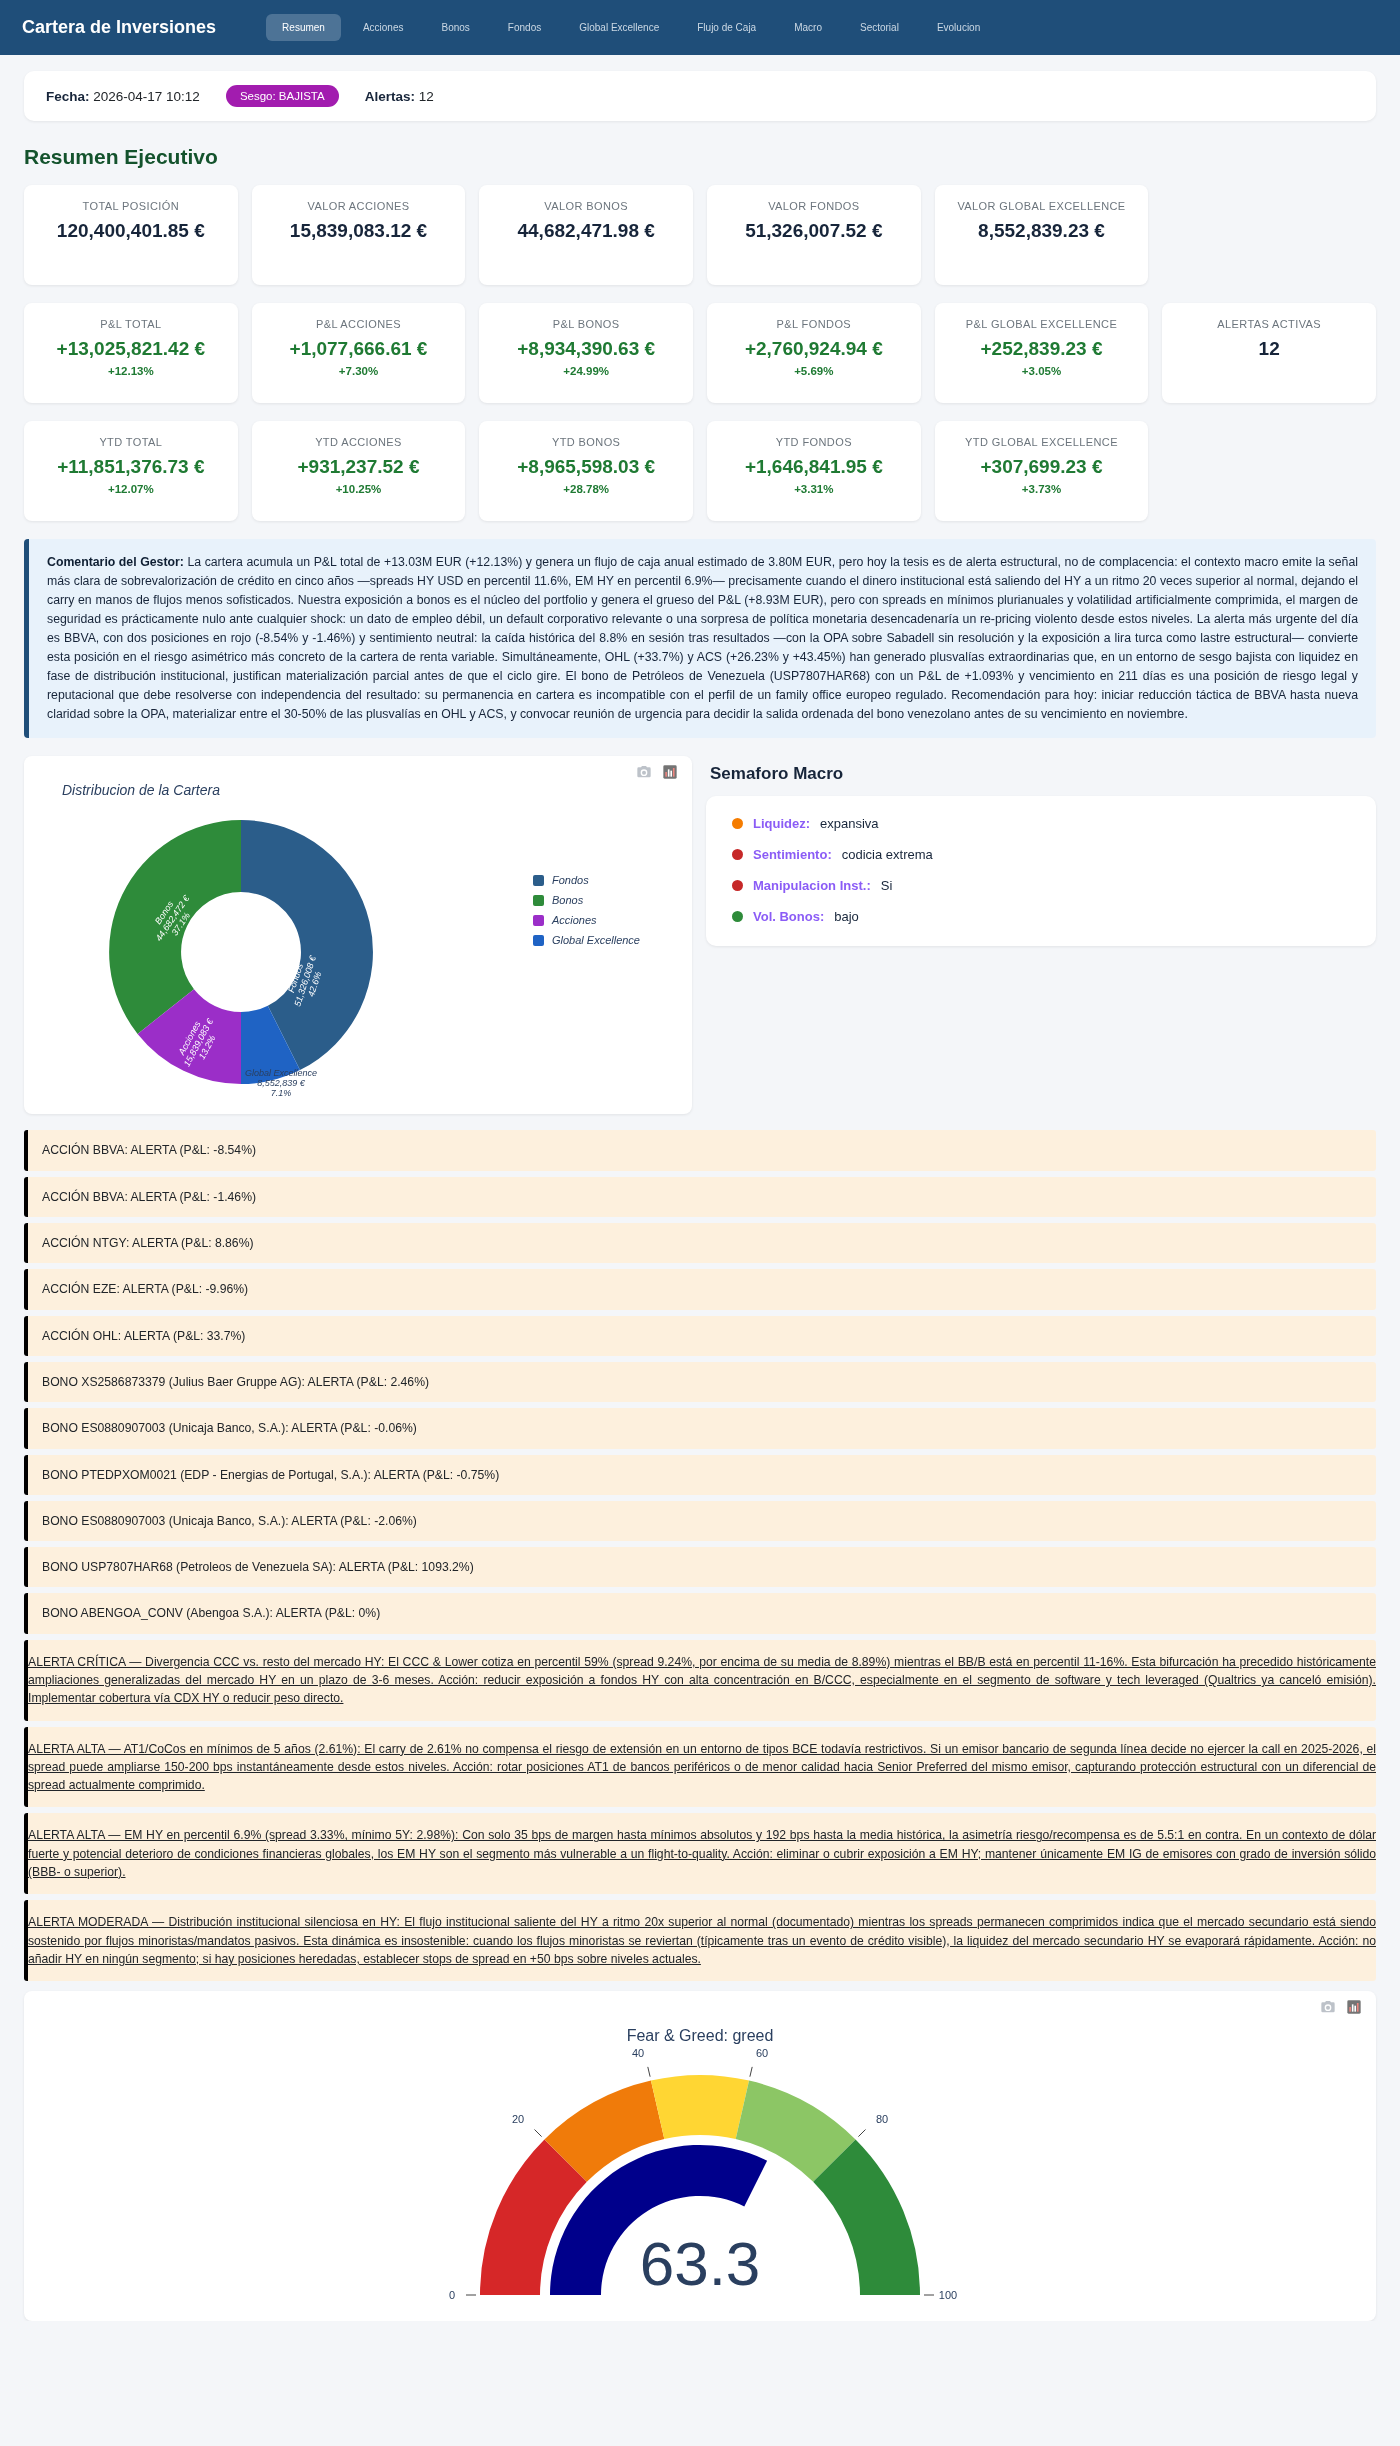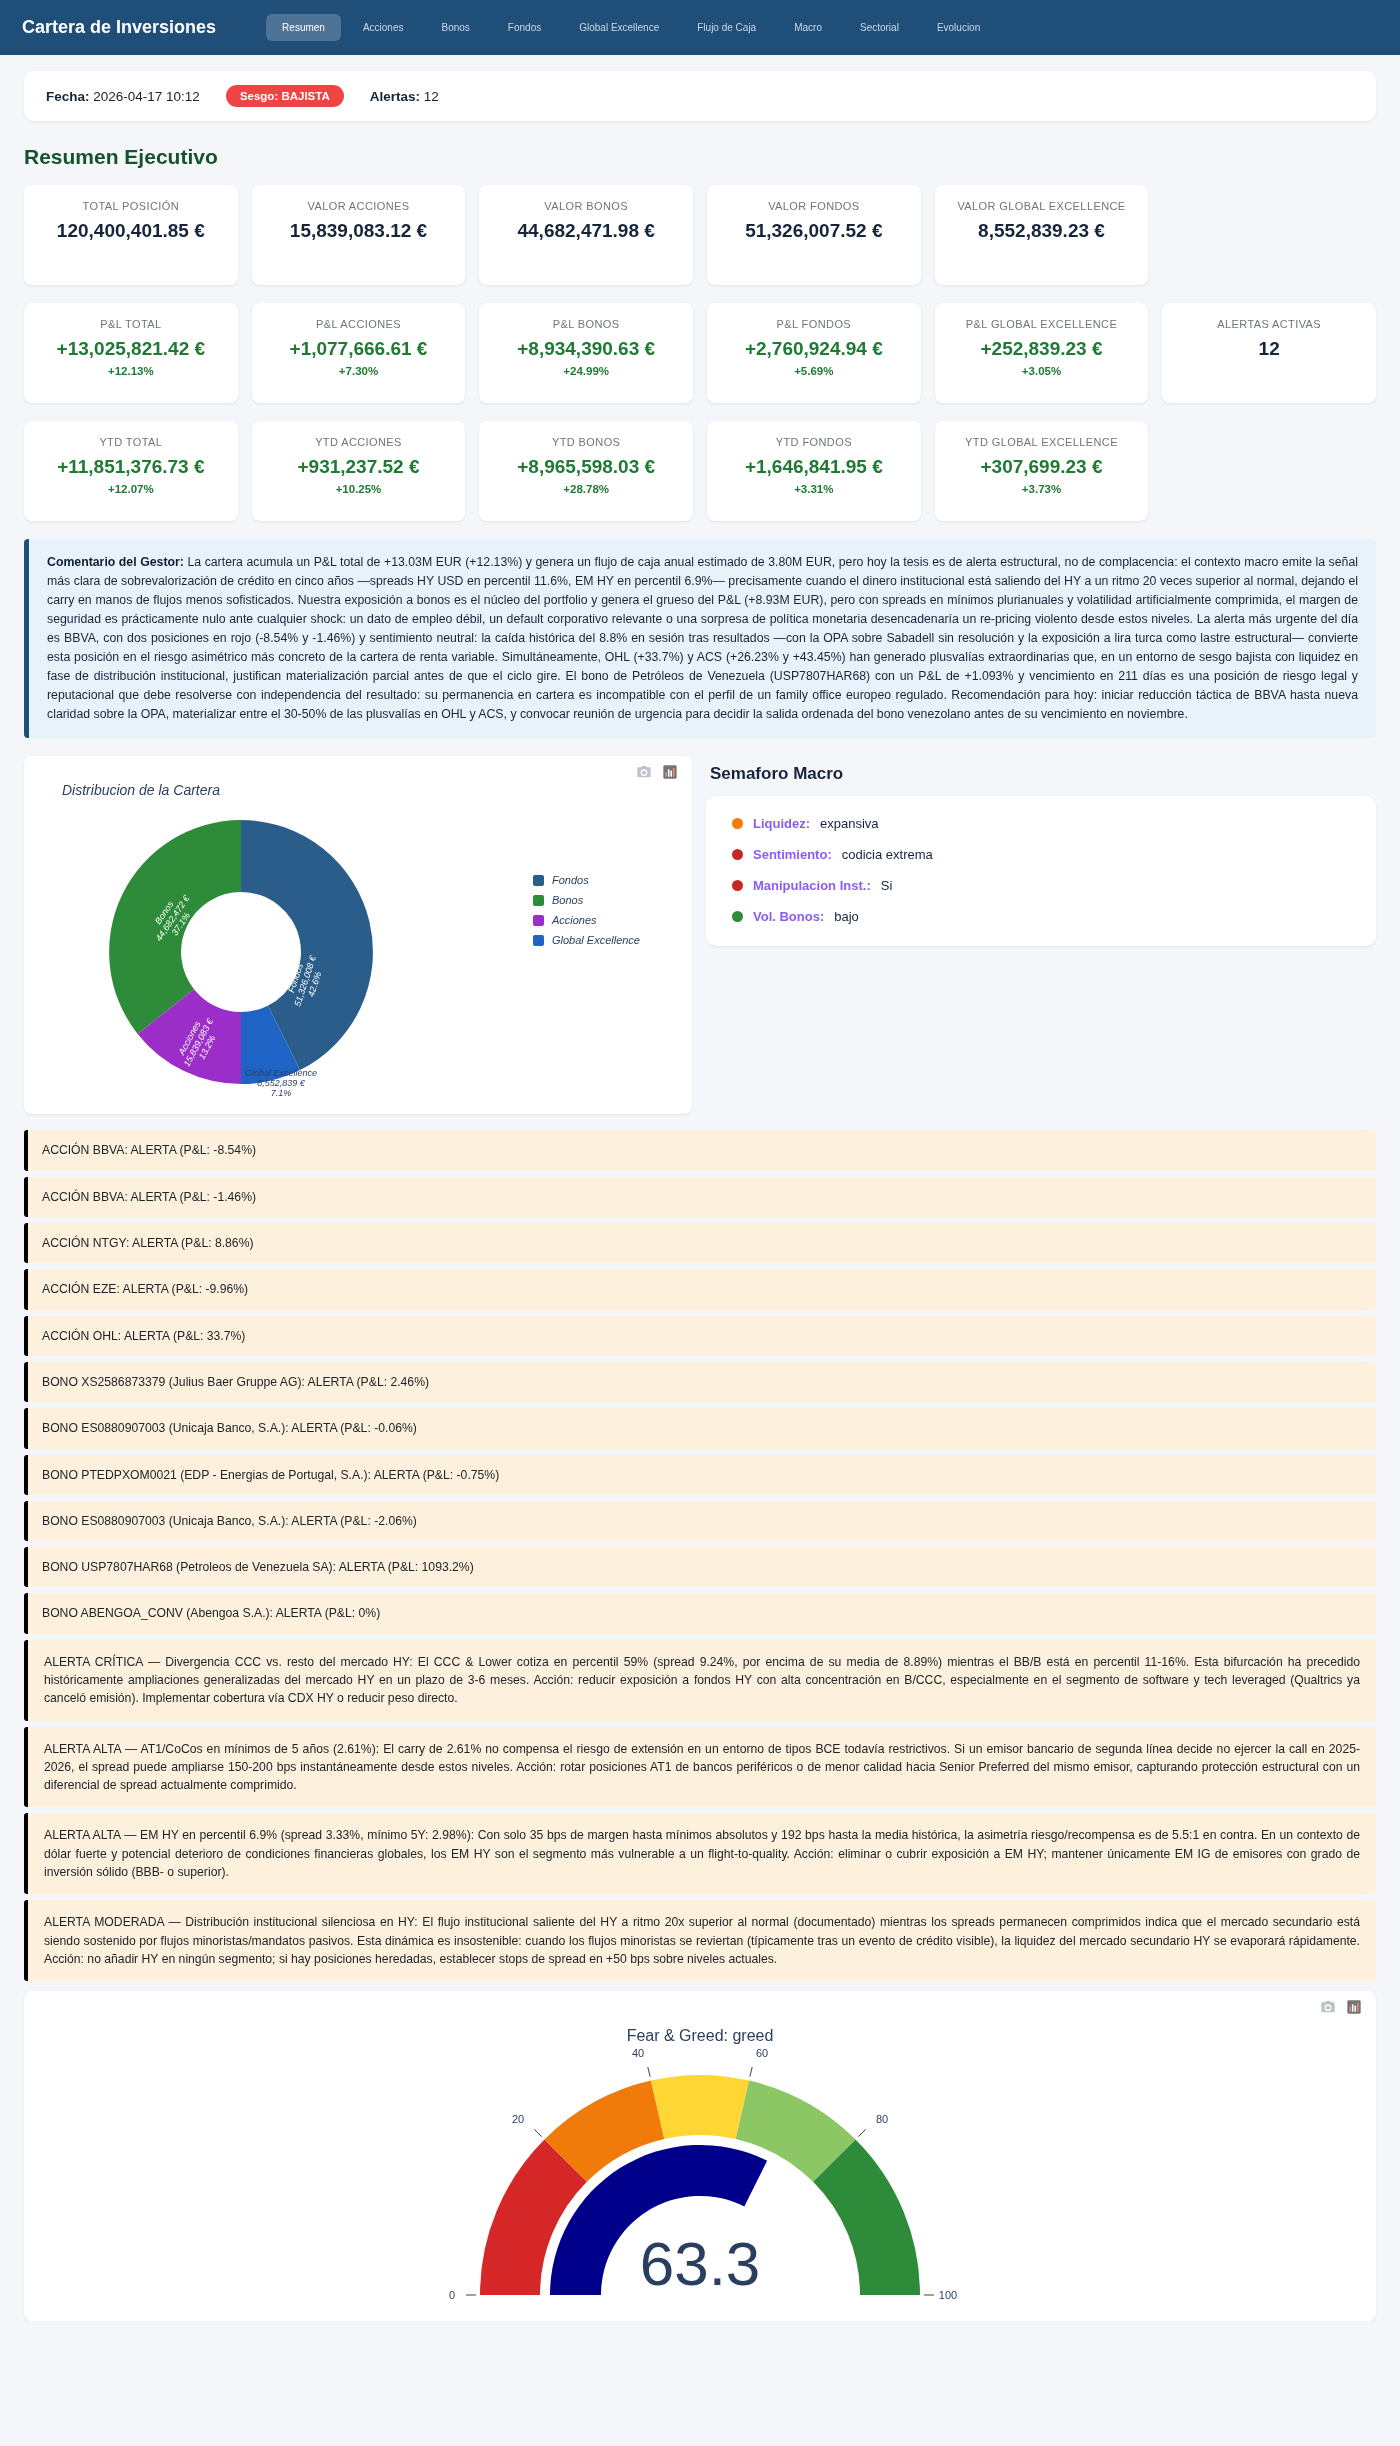--- a/index.html
+++ b/index.html
@@ -51,27 +51,26 @@
     padding: 14px 22px;
     display: flex;
     align-items: center;
     gap: 26px;
     box-shadow: 0 1px 3px rgba(0,0,0,0.07);
     font-size: 13.5px;
     margin-bottom: 24px;
   }
   .infobar b { color: #17253a; }
   .badge-sesgo {
-    background: #ef4444;
+    background: #a21caf;
     color: #fff;
     font-size: 11.5px;
     padding: 5px 14px;
     border-radius: 12px;
     white-space: nowrap;
-    font-weight: bold;
   }
 
   h2.section-title {
     color: #14532d;
     font-size: 21px;
     margin: 0 0 16px 0;
     font-weight: bold;
   }
 
   
@@ -180,21 +179,21 @@
     background: #fdf0dd;
     border-left: 4px solid #000000;
     border-radius: 3px;
     padding: 11px 14px;
     font-size: 12.2px;
     line-height: 1.5;
     color: #212529;
     margin-bottom: 6px;
     text-align: justify;
   }
-  .alert-item.long { padding: 13px 16px; }
+  .alert-item.long { padding: 13px 0; text-decoration: underline; }
 
   
   .gauge-card {
     background: #fff;
     border-radius: 8px;
     box-shadow: 0 1px 3px rgba(0,0,0,0.08);
     position: relative;
     margin-top: 10px;
     padding: 10px 0 0 0;
     min-height: 330px;

